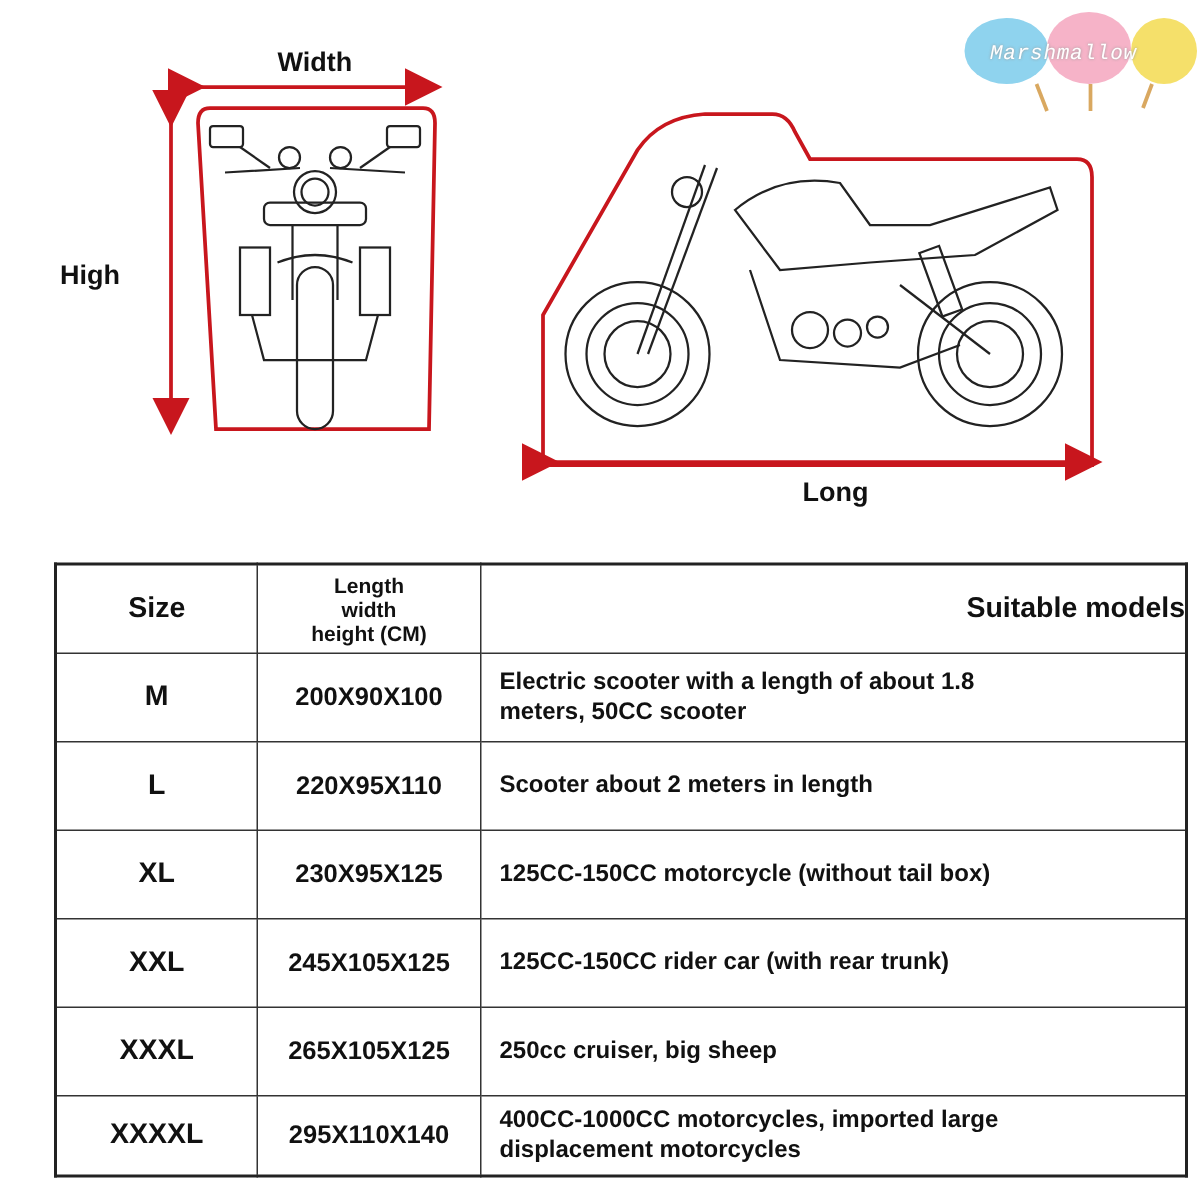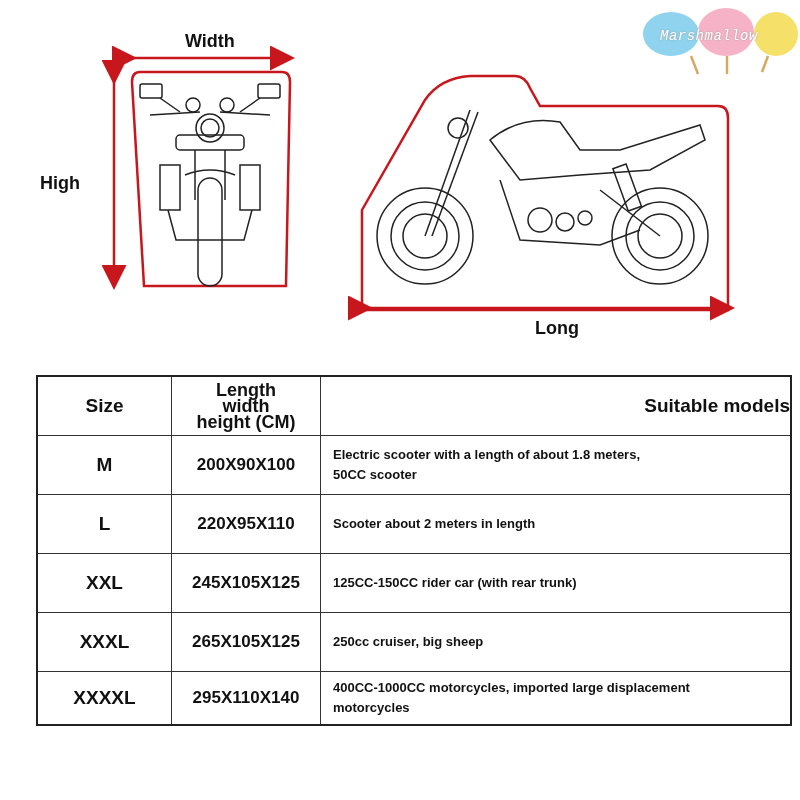--- a/index.html
+++ b/index.html
@@ -5,22 +5,22 @@
   html, body { margin:0; padding:0; background:#ffffff; }
   body { width:800px; height:800px; position:relative; overflow:hidden; font-family:"Liberation Sans", sans-serif; color:#111; }
   .abs { position:absolute; }
   .label { font-weight:bold; font-size:18px; color:#111; }
   svg { position:absolute; left:0; top:0; }
   table.sizes { position:absolute; left:36px; top:375px; width:756px; border-collapse:collapse; border:2px solid #222; }
   table.sizes td, table.sizes th { border:1.5px solid #333; padding:0; }
   table.sizes th { height:58px; font-weight:bold; }
   .c-size { width:133px; text-align:center; font-size:19px; font-weight:bold; }
   .c-dim { width:148px; text-align:center; font-size:17px; font-weight:bold; }
-  .c-model { text-align:left; padding-left:12px !important; font-size:13px; font-weight:bold; line-height:20px; }
-  th.c-dim { font-size:18px; line-height:16px; font-weight:bold;text-align:center; }
+  .c-model { text-align:left; padding-left:12px !important; font-size:16px; font-weight:bold; line-height:20px; }
+  th.c-dim { font-size:14px; line-height:16px; font-weight:bold;text-align:center; }
   th.c-model { font-size:19px; text-align:right; padding-left:0 !important; }
   tr.row td { height:58px; }
   tr.row-last td { height:52px;margin-top:24px; }
   .logo-text { font-family:Liberation Mono, monospace; font-style:italic; font-size:14px; color:#fff; text-shadow:0 0 2px #999; letter-spacing:0.5px; }
 </style>
 </head>
 <body>
 
 <div class="abs" style="left:636px;top:2px;width:162px;height:76px;">
   <svg width="162" height="76" viewBox="0 0 162 76">
@@ -114,20 +114,25 @@
       <td class="c-model">
           <div style="width:330px">Electric scooter with a length of about 1.8 meters, 50CC scooter</div>
         </td>
     </tr>
     <tr class="row">
       <td class="c-size">L</td>
       <td class="c-dim">220X95X110</td>
       <td class="c-model">Scooter about 2 meters in length</td>
     </tr>
     <tr class="row">
+      <td class="c-size">XL</td>
+      <td class="c-dim">230X95X125</td>
+      <td class="c-model">125CC-150CC motorcycle (without tail box)</td>
+    </tr>
+    <tr class="row">
       <td class="c-size">XXL</td>
       <td class="c-dim">245X105X125</td>
       <td class="c-model">125CC-150CC rider car (with rear trunk)</td>
     </tr>
     <tr class="row">
       <td class="c-size">XXXL</td>
       <td class="c-dim">265X105X125</td>
       <td class="c-model">250cc cruiser, big sheep</td>
     </tr>
     <tr class="row-last">

